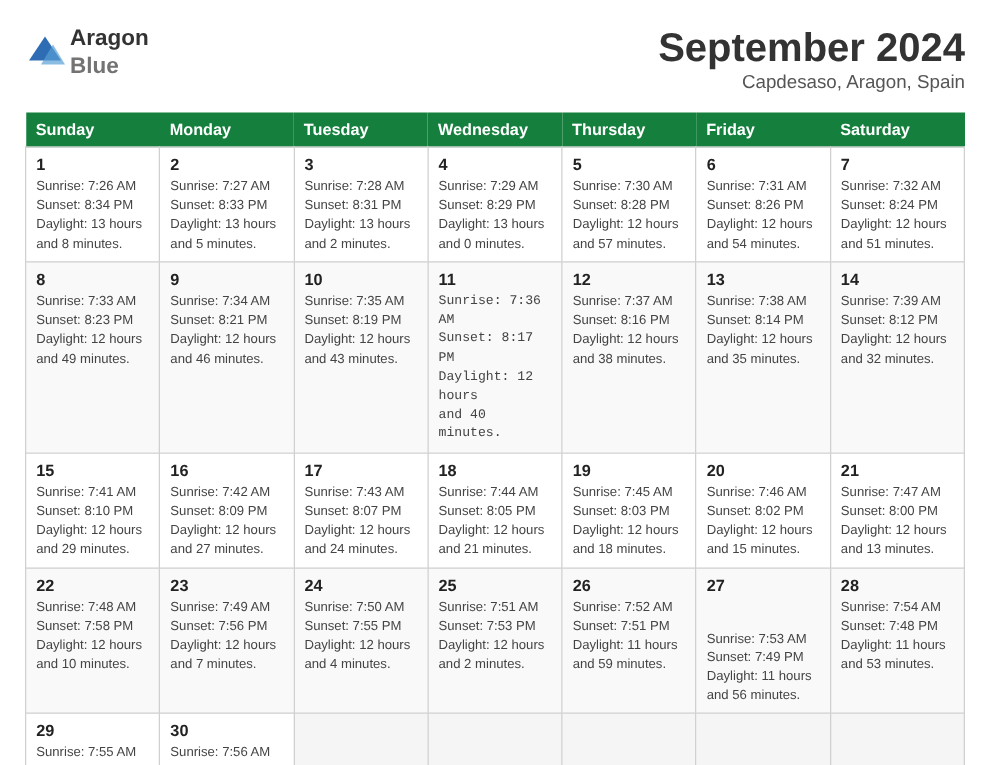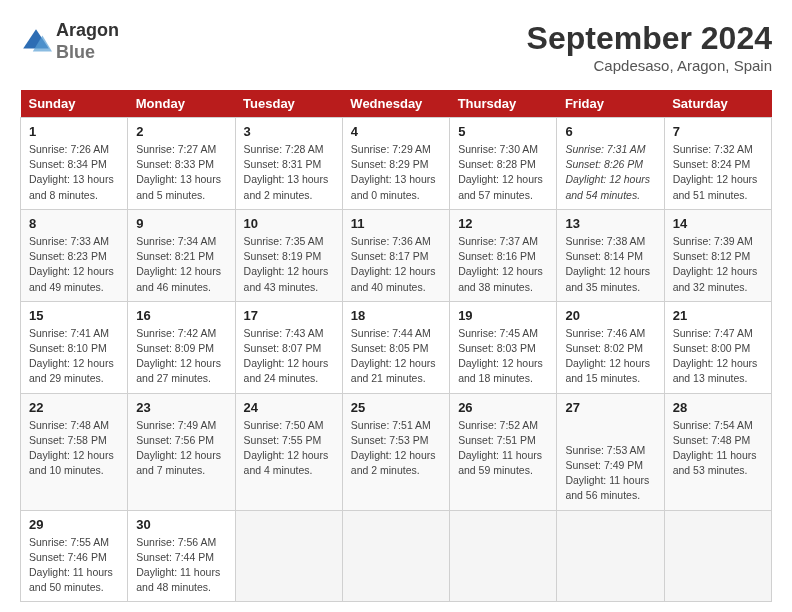--- a/index.html
+++ b/index.html
@@ -43,21 +43,21 @@
     .location {
       font-size: 15px;
       color: #555;
     }
     table {
       width: 100%;
       border-collapse: collapse;
       font-size: 11px;
     }
     thead tr th {
-      background-color: #b91c1c;
+      background-color: #15803d;
       color: #fff;
       padding: 6px 8px;
       text-align: left;
       font-size: 13px;
       font-weight: bold;
     }
     tbody tr td {
       vertical-align: top;
       padding: 6px 8px;
       border: 1px solid #d0d0d0;
@@ -150,21 +150,21 @@
         </td>
         <td>
           <span class="day-num">5</span>
           <div class="day-info" style="white-space: pre-line;">Sunrise: 7:30 AM
 Sunset: 8:28 PM
 Daylight: 12 hours
 and 57 minutes.</div>
         </td>
         <td>
           <span class="day-num">6</span>
-          <div class="day-info" style="white-space: pre-line; font-style: italic;">Sunrise: 7:31 AM
+          <div class="day-info" style="white-space: pre-line;">Sunrise: 7:31 AM
 Sunset: 8:26 PM
 Daylight: 12 hours
 and 54 minutes.</div>
         </td>
         <td>
           <span class="day-num">7</span>
           <div class="day-info" style="white-space: pre-line;">Sunrise: 7:32 AM
 Sunset: 8:24 PM
 Daylight: 12 hours
 and 51 minutes.</div>
@@ -187,21 +187,21 @@
         </td>
         <td>
           <span class="day-num">10</span>
           <div class="day-info" style="white-space: pre-line;">Sunrise: 7:35 AM
 Sunset: 8:19 PM
 Daylight: 12 hours
 and 43 minutes.</div>
         </td>
         <td>
           <span class="day-num">11</span>
-          <div class="day-info" style="white-space: pre-line;">Sunrise: 7:36 AM
+          <div class="day-info" style="white-space: pre-line; font-family: Liberation Mono, monospace;">Sunrise: 7:36 AM
 Sunset: 8:17 PM
 Daylight: 12 hours
 and 40 minutes.</div>
         </td>
         <td>
           <span class="day-num">12</span>
           <div class="day-info" style="white-space: pre-line;">Sunrise: 7:37 AM
 Sunset: 8:16 PM
 Daylight: 12 hours
 and 38 minutes.</div>

